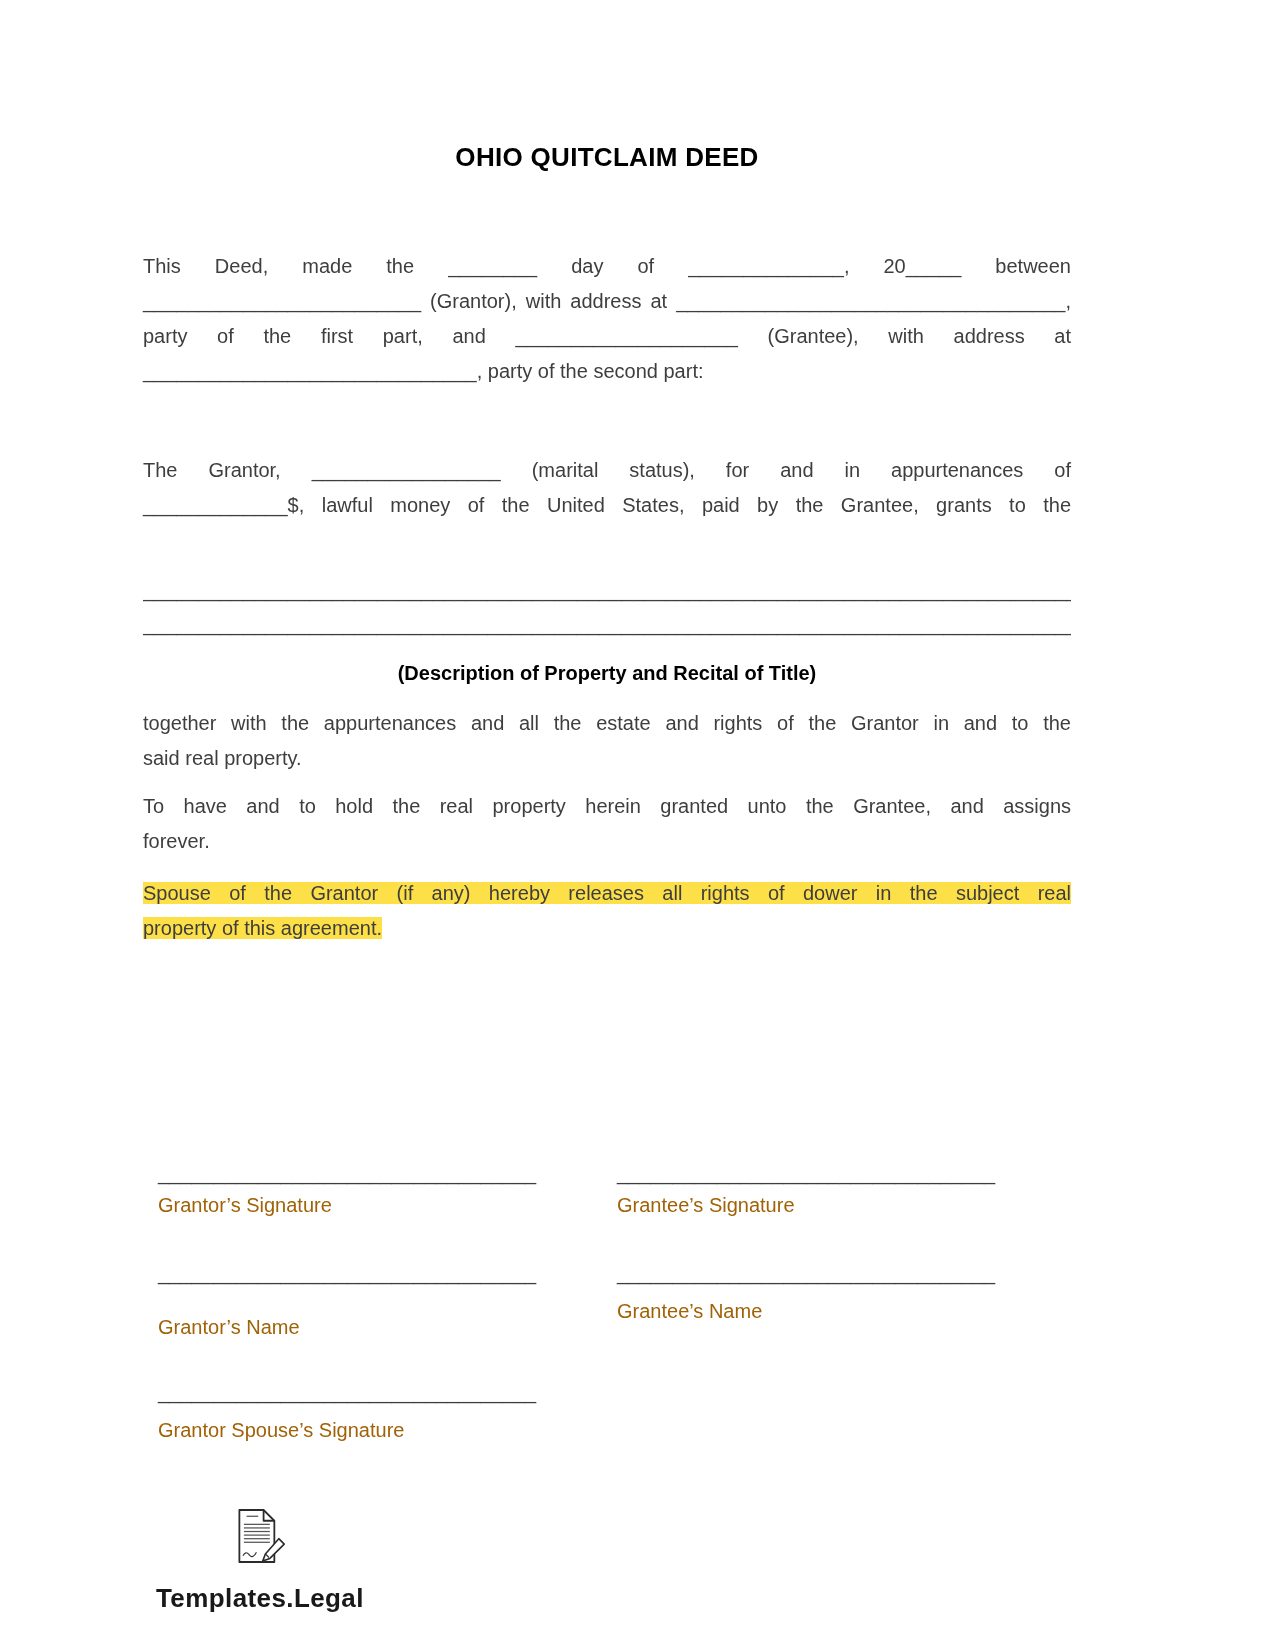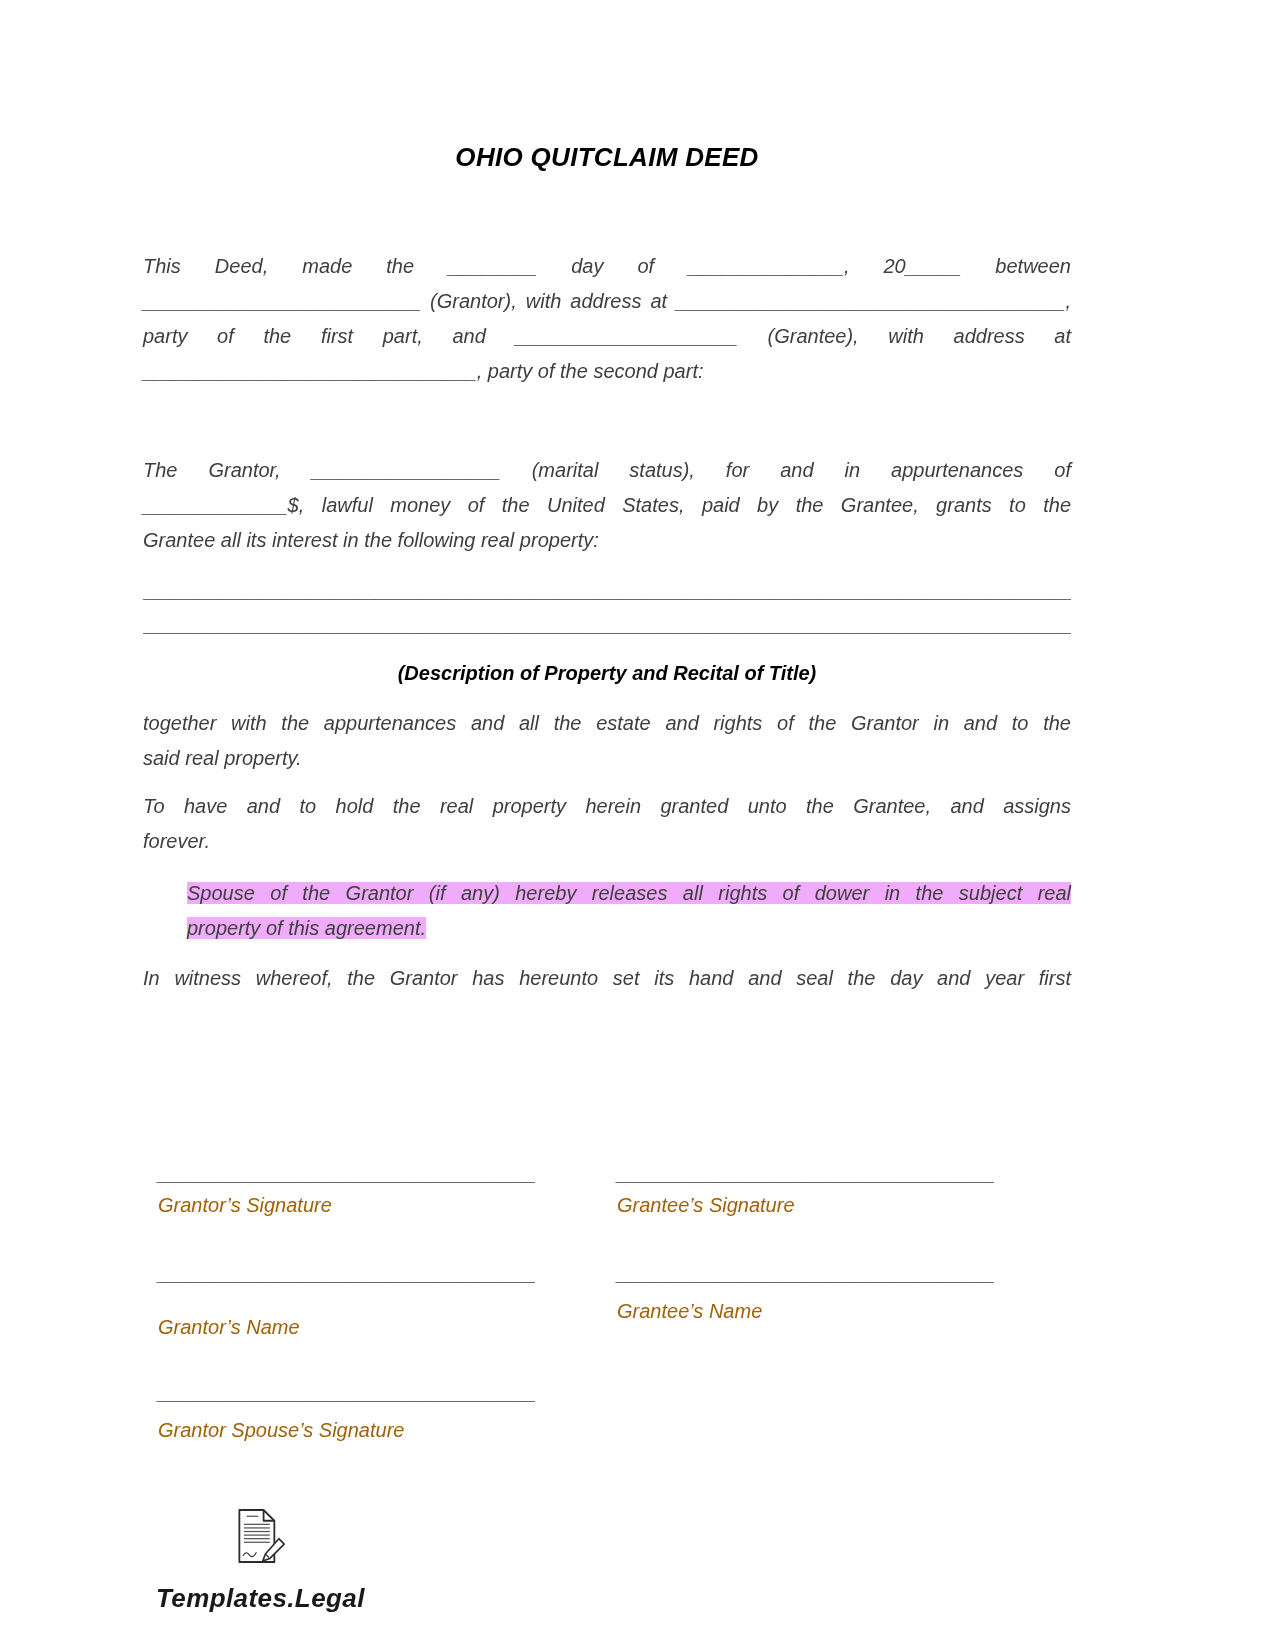--- a/index.html
+++ b/index.html
@@ -5,21 +5,20 @@
   * { box-sizing: border-box; }
   html, body { margin: 0; padding: 0; background: #ffffff; }
   .page {
     position: relative;
     width: 1225px;
     height: 1650px;
     background: #ffffff;
     font-family: "Liberation Sans", "DejaVu Sans", sans-serif;
     color: #3e3e3e;
     overflow: hidden;
-    font-style: italic;
   }
   .abs { position: absolute; left: 143px; width: 928px; }
   .ln {
     font-size: 20px;
     line-height: 35px;
     text-align: justify;
     text-align-last: justify;
   }
   .ln.last { text-align-last: left; }
   .blank-ln {
@@ -39,21 +38,21 @@
     letter-spacing: 0.3px;
   }
   .heading-ln {
     top: 658px;
     text-align: center;
     font-size: 20px;
     line-height: 30px;
     font-weight: 700;
     color: #000000;
   }
-  .hl { background: #f0abfc; margin-left: 44px; }
+  .hl { background: #fde047; }
   .sig-blank {
     position: absolute;
     font-size: 20px;
     line-height: 35px;
     white-space: nowrap;
     color: #3e3e3e;
   }
   .sig-label {
     position: absolute;
     font-size: 20px;
@@ -88,21 +87,20 @@
   <div class="abs" style="top:249px;">
     <div class="ln">This Deed, made the ________ day of ______________, 20_____ between</div>
     <div class="ln">_________________________ (Grantor), with address at ___________________________________,</div>
     <div class="ln">party of the first part, and ____________________ (Grantee), with address at</div>
     <div class="ln last">______________________________, party of the second part:</div>
   </div>
 
   <div class="abs" style="top:453px;">
     <div class="ln">The Grantor, _________________ (marital status), for and in appurtenances of</div>
     <div class="ln">_____________$, lawful money of the United States, paid by the Grantee, grants to the</div>
-    <div class="ln last">Grantee all its interest in the following real property:</div>
   </div>
 
   <div class="abs" style="top:573px;">
     <div class="blank-ln">___________________________________________________________________________________________</div>
     <div class="blank-ln">___________________________________________________________________________________________,</div>
   </div>
 
   <div class="abs heading-ln">(Description of Property and Recital of Title)</div>
 
   <div class="abs" style="top:706px;">
@@ -114,21 +112,20 @@
     <div class="ln">To have and to hold the real property herein granted unto the Grantee, and assigns</div>
     <div class="ln last">forever.</div>
   </div>
 
   <div class="abs" style="top:876px;">
     <div class="ln"><span class="hl">Spouse of the Grantor (if any) hereby releases all rights of dower in the subject real</span></div>
     <div class="ln last"><span class="hl">property of this agreement.</span></div>
   </div>
 
   <div class="abs" style="top:961px;">
-    <div class="ln">In witness whereof, the Grantor has hereunto set its hand and seal the day and year first</div>
   </div>
 
   <div class="sig-blank" style="left:158px; top:1156px;">__________________________________</div>
   <div class="sig-blank" style="left:617px; top:1156px;">__________________________________</div>
   <div class="sig-label" style="left:158px; top:1188px;">Grantor’s Signature</div>
   <div class="sig-label" style="left:617px; top:1188px;">Grantee’s Signature</div>
 
   <div class="sig-blank" style="left:158px; top:1256px;">__________________________________</div>
   <div class="sig-blank" style="left:617px; top:1256px;">__________________________________</div>
   <div class="sig-label" style="left:158px; top:1294px;margin-top:16px;">Grantor’s Name</div>

